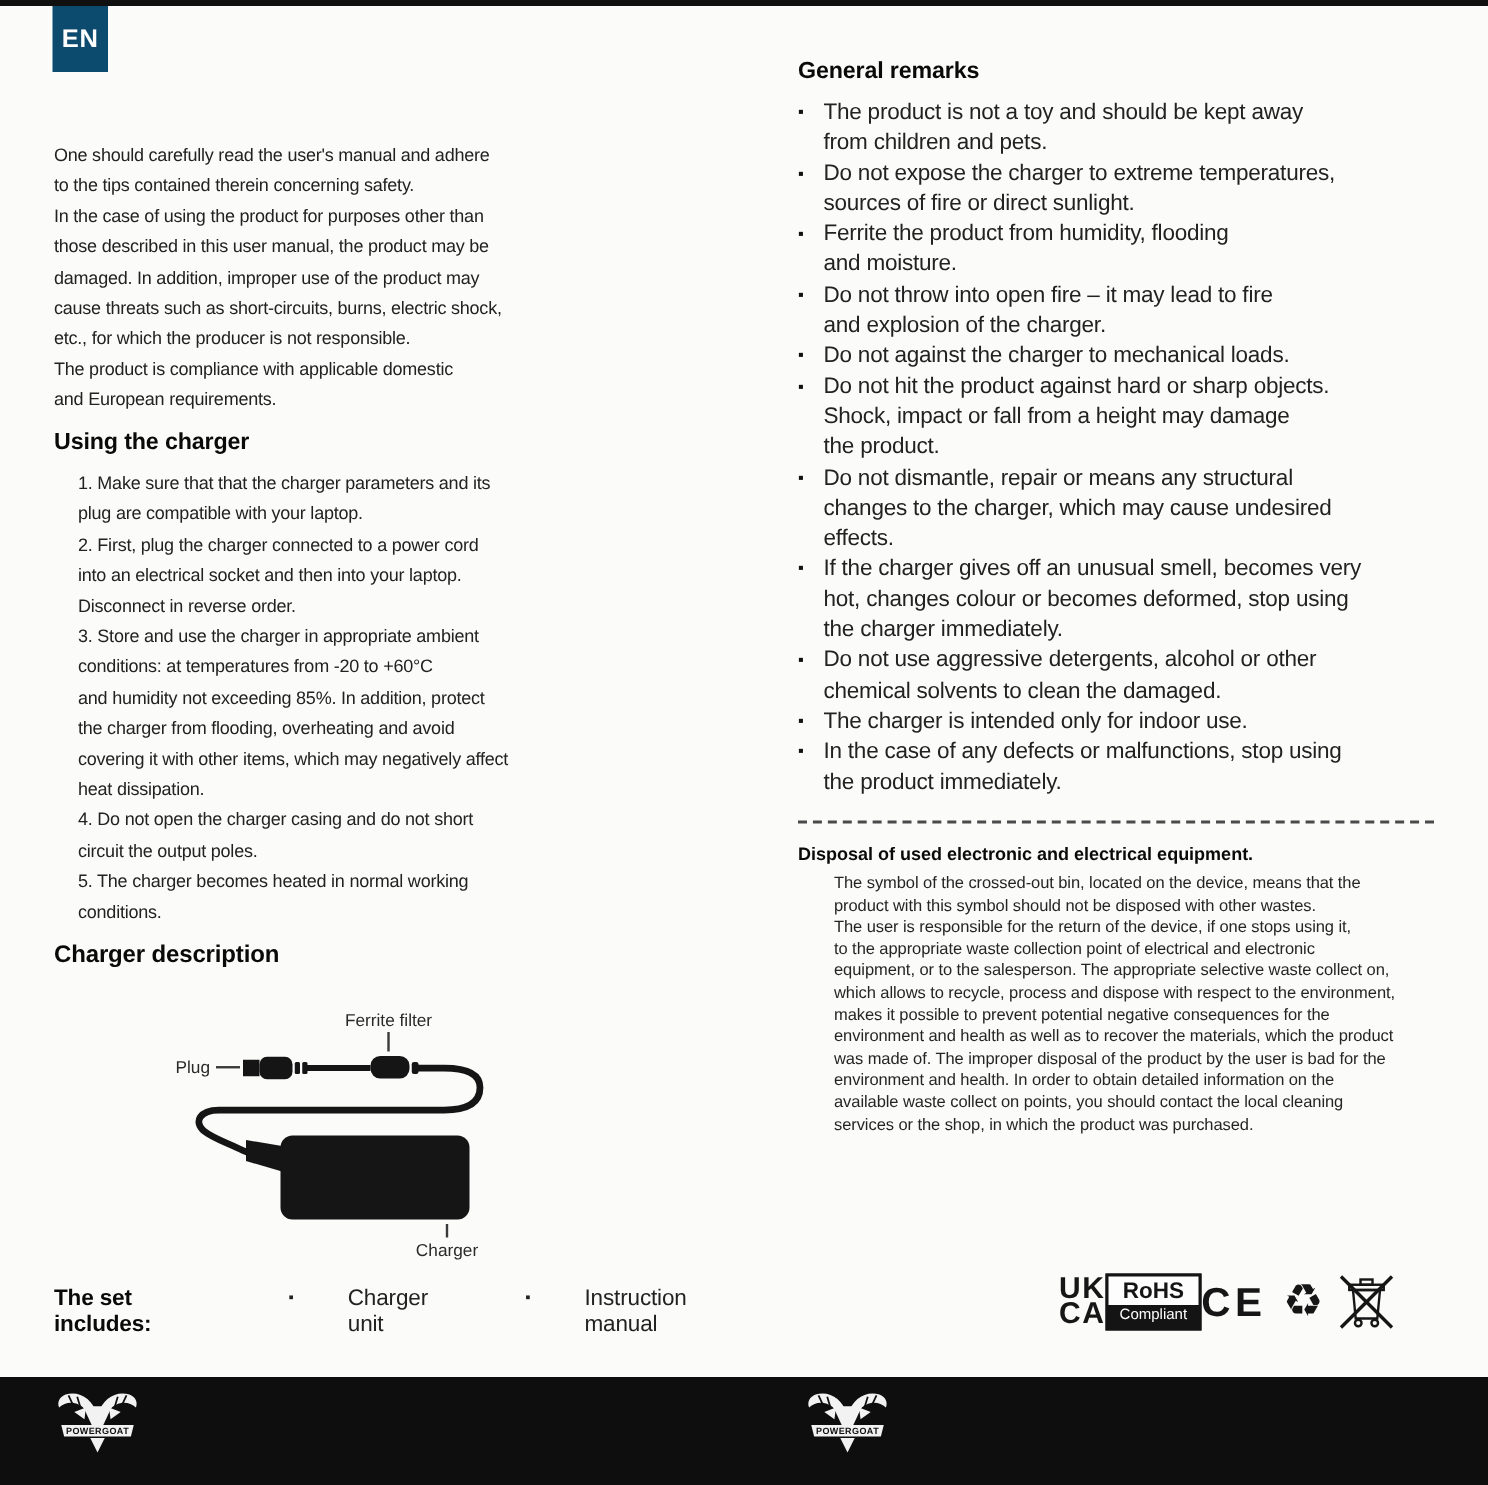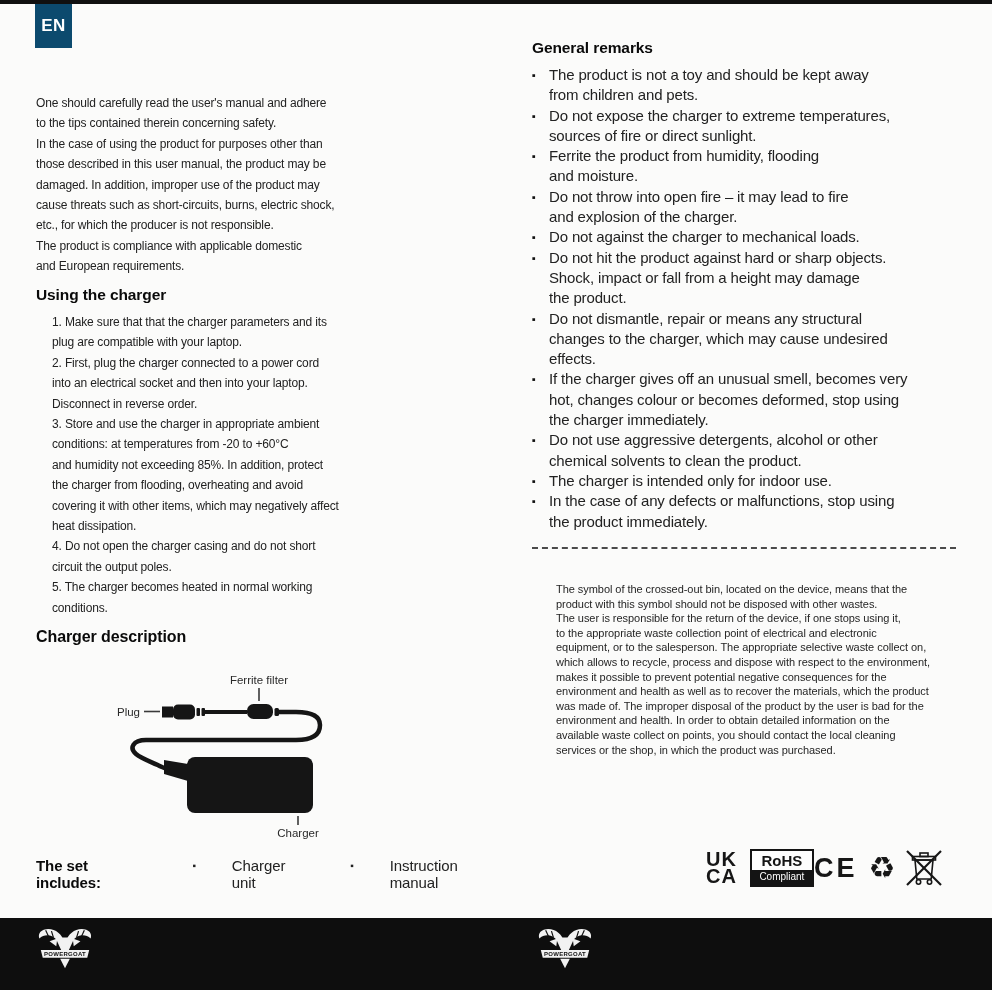--- a/index.html
+++ b/index.html
@@ -17,21 +17,21 @@
   .bglyph { width:17px; flex:0 0 17px; font-size:11px; line-height:20.3px; color:#111; }
   .btext { flex:1; font-size:15px; line-height:20.3px; white-space:pre-line; letter-spacing:-0.15px; color:#222; }
   .divider { border-top:2px dashed #4a4a4a; height:0; }
   .h-small { font-size:12px; font-weight:bold; color:#0a0a0a; }
   .body11 { font-size:11px; line-height:14.6px; white-space:pre-line; letter-spacing:-0.05px; color:#252525; }
   .setline { font-size:15px; color:#222; display:flex; align-items:baseline; letter-spacing:-0.1px; }
   .setline .lbl { font-weight:bold; color:#0a0a0a; }
   .setline .sq { font-size:10px; margin:0 8px 0 12px; position:relative; top:-2px; }
   .logos { display:flex; align-items:center; }
   .ukca { font-weight:bold; font-size:20px; line-height:17px; letter-spacing:1px; color:#161616; white-space:pre-line; }
-  .rohs { margin-left:13px; width:64px; border:2.5px solid #141414; background:#141414; }
+  .rohs { width:64px; border:2.5px solid #141414; background:#141414; }
   .rohs-top { background:#fdfdfd; color:#141414; font-weight:bold; font-size:15px; text-align:center; padding:1px 0 0; line-height:18px; }
   .rohs-bot { background:#141414; color:#fdfdfd; font-size:10px; text-align:center; line-height:14px; padding-bottom:1px; }
   .ce { font-size:27px; font-weight:600; letter-spacing:3px; color:#161616; }
   .recycle { margin-left:11px; font-size:30px; color:#161616; line-height:30px; }
   .weee { margin-left:9px; }
   .footer { left:0; top:918px; width:992px; height:72px; background:#0e0e0e; }
   .footer svg { position:absolute; top:6px; }
   .flogo1 { left:36px; }
   .flogo2 { left:536px; }
   svg text { font-family:"Liberation Sans","DejaVu Sans",sans-serif; }
@@ -154,35 +154,36 @@
       </div>
     <div class="brow">
         <span class="bglyph">▪</span>
         <span class="btext">If the charger gives off an unusual smell, becomes very
 hot, changes colour or becomes deformed, stop using
 the charger immediately.</span>
       </div>
     <div class="brow">
         <span class="bglyph">▪</span>
         <span class="btext">Do not use aggressive detergents, alcohol or other
-chemical solvents to clean the product.</span>
+chemical solvents to clean the damaged.</span>
       </div>
     <div class="brow">
         <span class="bglyph">▪</span>
         <span class="btext">The charger is intended only for indoor use.</span>
       </div>
     <div class="brow">
         <span class="bglyph">▪</span>
         <span class="btext">In the case of any defects or malfunctions, stop using
 the product immediately.</span>
       </div>
   </div>
 
   <div class="abs divider" style="left:532px; top:547px; width:424px;"></div>
 
+  <div class="abs h-small" style="left:532px; top:562px;">Disposal of used electronic and electrical equipment.</div>
   <div class="abs body11" style="left:556px; top:582px; width:434px;">The symbol of the crossed-out bin, located on the device, means that the
 product with this symbol should not be disposed with other wastes.
 The user is responsible for the return of the device, if one stops using it,
 to the appropriate waste collection point of electrical and electronic
 equipment, or to the salesperson. The appropriate selective waste collect on,
 which allows to recycle, process and dispose with respect to the environment,
 makes it possible to prevent potential negative consequences for the
 environment and health as well as to recover the materials, which the product
 was made of. The improper disposal of the product by the user is bad for the
 environment and health. In order to obtain detailed information on the

